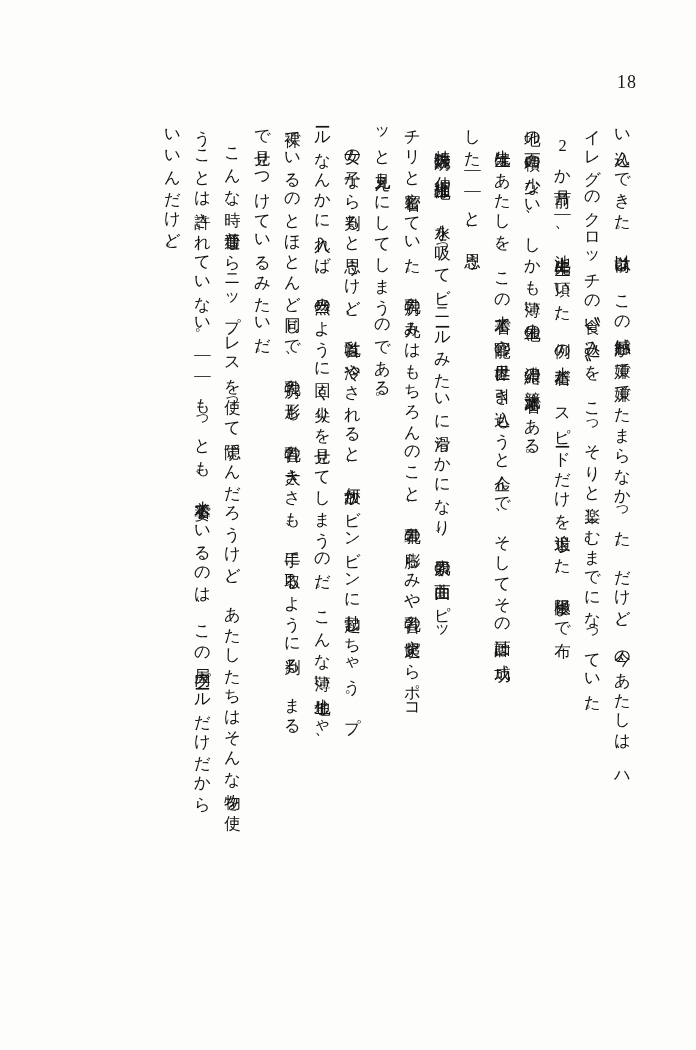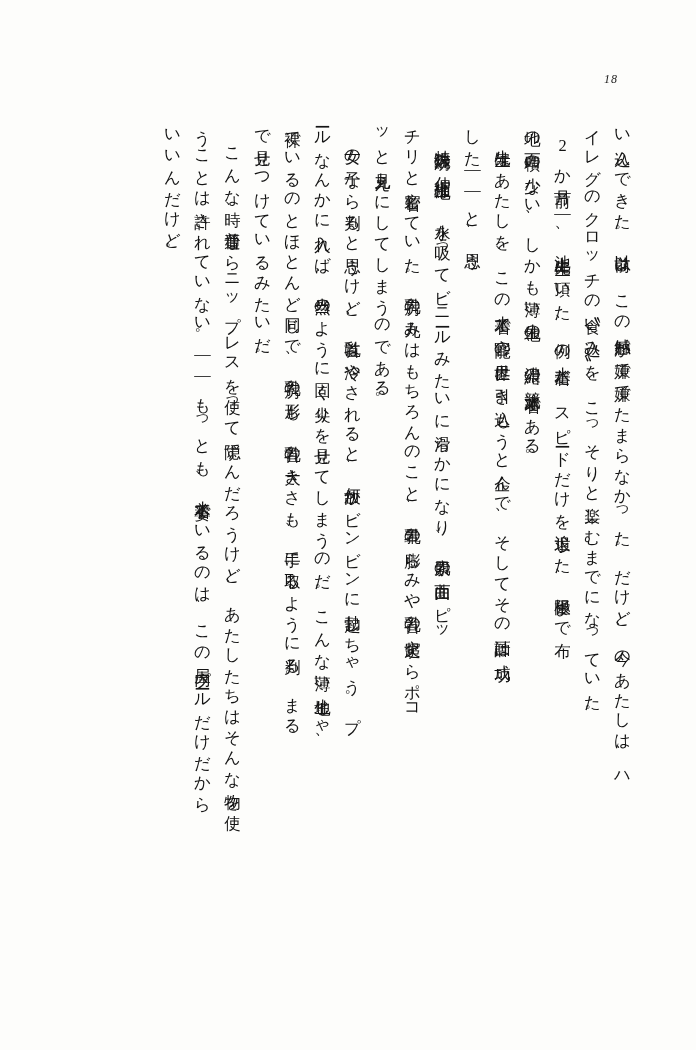--- a/index.html
+++ b/index.html
@@ -21,26 +21,25 @@
     top: 0; left: 0;
     width: 696px;
     height: 1050px;
     background: #fdfdfb;
   }
 
   
   .page-number {
     position: absolute;
     top: 72px;
-    right: 78px;
-    font-size: 12px;
+    right: 59px;
+    font-size: 18px;
     letter-spacing: 1px;
     color: #1a1a1a;
     font-family: "Liberation Serif", "DejaVu Serif", serif;
-    font-style: italic;
   }
 
   
   .text-block {
     position: absolute;
     top: 118px;
     left: 76px;
     right: 66px;
     height: 900px;
     display: flex;

